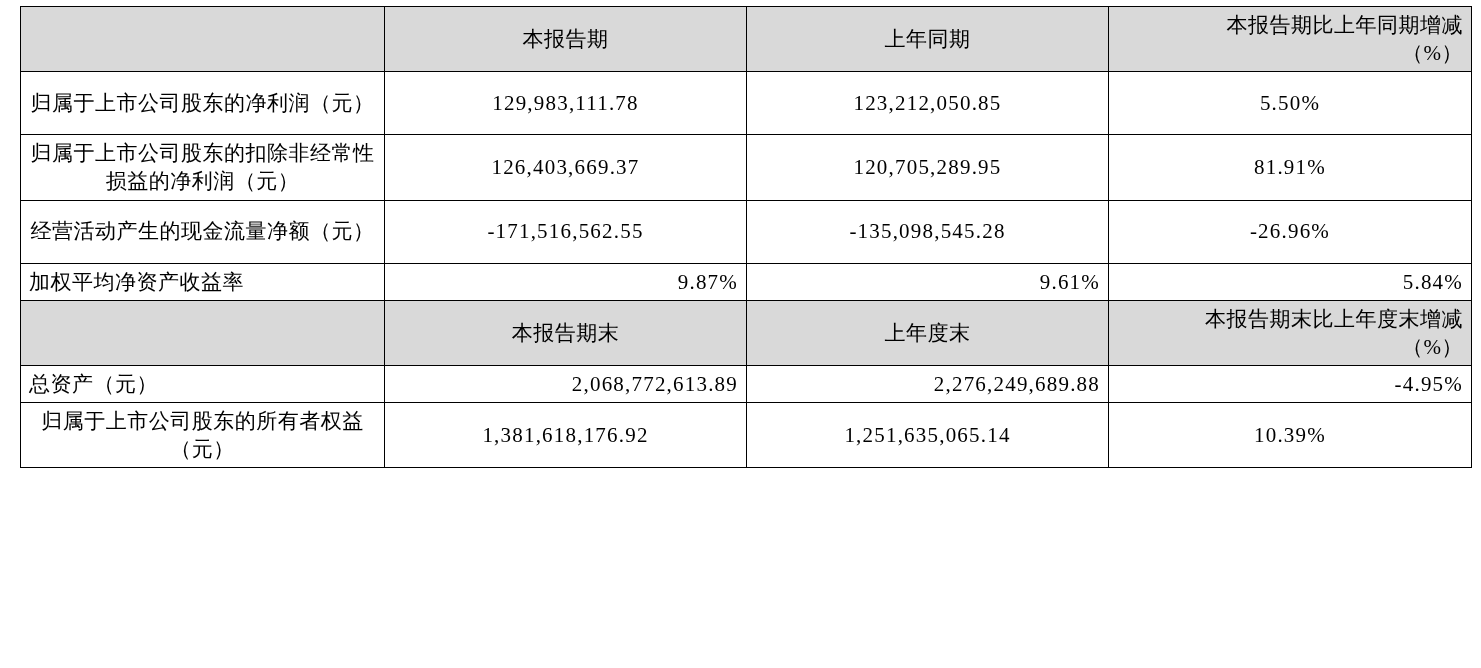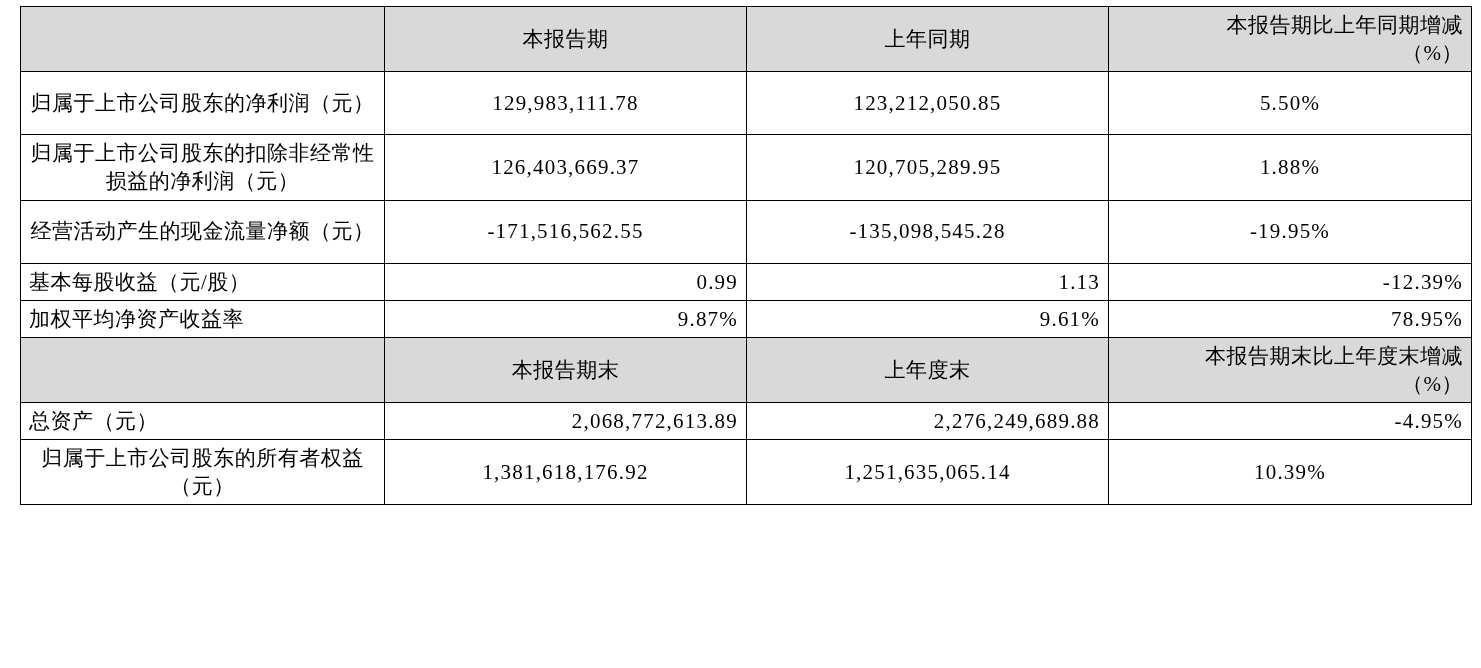--- a/index.html
+++ b/index.html
@@ -90,43 +90,37 @@
         <td class="label">归属于上市公司股东的净利润（元）</td>
         <td class="num">129,983,111.78</td>
         <td class="num">123,212,050.85</td>
         <td class="num">5.50%</td>
       </tr>
 
       <tr class="row-tall">
         <td class="label">归属于上市公司股东的扣除非经常性损益的净利润（元）</td>
         <td class="num">126,403,669.37</td>
         <td class="num">120,705,289.95</td>
-        <td class="num">1.88%</td>
+        <td class="num">81.91%</td>
       </tr>
 
       <tr class="row-tall">
         <td class="label">经营活动产生的现金流量净额（元）</td>
         <td class="num">-171,516,562.55</td>
         <td class="num">-135,098,545.28</td>
-        <td class="num">-19.95%</td>
+        <td class="num">-26.96%</td>
       </tr>
 
-      <tr>
-        <td class="label">基本每股收益（元/股）</td>
-        <td class="num">0.99</td>
-        <td class="num">1.13</td>
-        <td class="num">-12.39%</td>
-      </tr>
 
 
       <tr>
         <td class="label">加权平均净资产收益率</td>
         <td class="num">9.87%</td>
         <td class="num">9.61%</td>
-        <td class="num">78.95%</td>
+        <td class="num">5.84%</td>
       </tr>
 
       <tr>
         <td class="hdr-blank"></td>
         <td class="hdr">本报告期末</td>
         <td class="hdr">上年度末</td>
         <td class="hdr">
           <span class="hdr-two-line">本报告期末比上年度末增减</span>
           <span class="hdr-two-line">（%）</span>
         </td>

